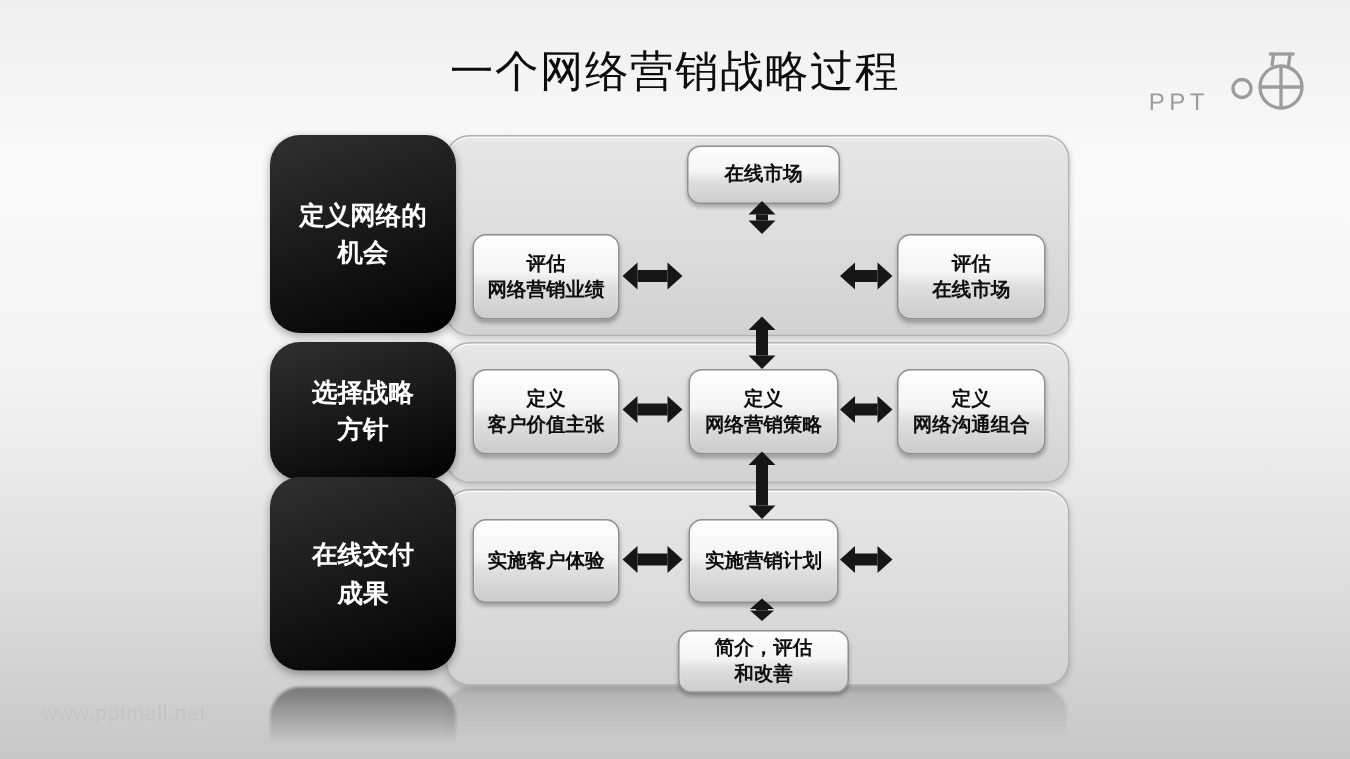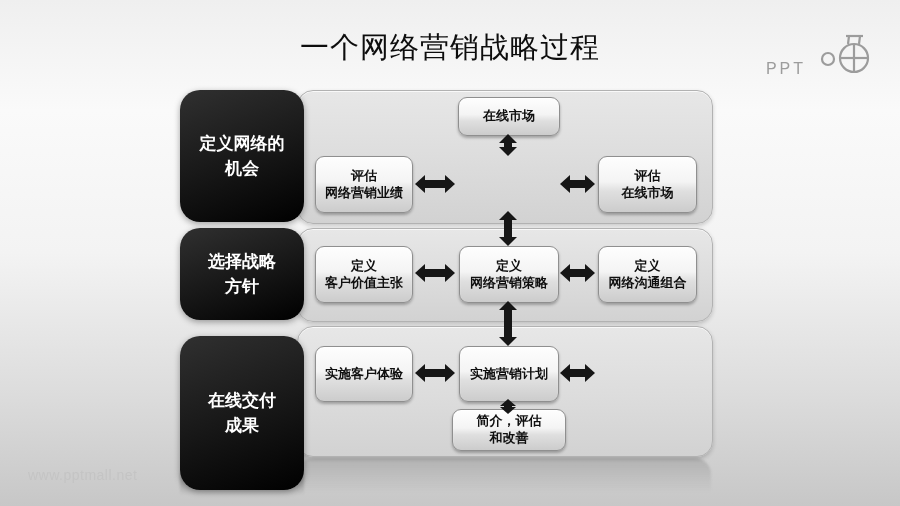--- a/index.html
+++ b/index.html
@@ -77,39 +77,39 @@
   </div>
 
   <div class="panel" style="top:90px;height:132px"></div>
   <div class="panel" style="top:228px;height:92px"></div>
   <div class="panel" style="top:326px;height:129px"></div>
 
   <div class="rowlabel" style="top:90px;height:132px">定义网络的
 机会</div>
   <div class="rowlabel" style="top:228px;height:92px">选择战略
 方针</div>
-  <div class="rowlabel" style="top:336px;height:154px">在线交付
+  <div class="rowlabel" style="top:318px;height:129px">在线交付
 成果</div>
 
   <div class="box" style="left:458px;top:97px;width:100px;height:37px">在线市场</div>
   <div class="box" style="left:315px;top:156px;width:96px;height:55px">评估
 网络营销业绩</div>
   <div class="box" style="left:598px;top:156px;width:97px;height:55px">评估
 在线市场</div>
 
   <div class="box" style="left:315px;top:246px;width:96px;height:55px">定义
 客户价值主张</div>
   <div class="box" style="left:459px;top:246px;width:98px;height:55px">定义
 网络营销策略</div>
   <div class="box" style="left:598px;top:246px;width:97px;height:55px">定义
 网络沟通组合</div>
 
   <div class="box" style="left:459px;top:346px;width:98px;height:54px">实施营销计划</div>
   <div class="box" style="left:315px;top:346px;width:96px;height:54px">实施客户体验</div>
-  <div class="box" style="left:452px;top:409px;width:112px;height:40px">简介，评估
+  <div class="box" style="left:452px;top:420px;width:112px;height:40px">简介，评估
 和改善</div>
 
   <div class="ah" style="left:425px;top:180px;width:20px"></div>
   <div class="ah" style="left:570px;top:180px;width:15px"></div>
   <div class="ah" style="left:425px;top:269px;width:20px"></div>
   <div class="ah" style="left:570px;top:269px;width:15px"></div>
   <div class="ah" style="left:425px;top:369px;width:20px"></div>
   <div class="ah" style="left:570px;top:369px;width:15px"></div>
 
   <div class="av" style="left:504px;top:143px;height:4px"></div>

